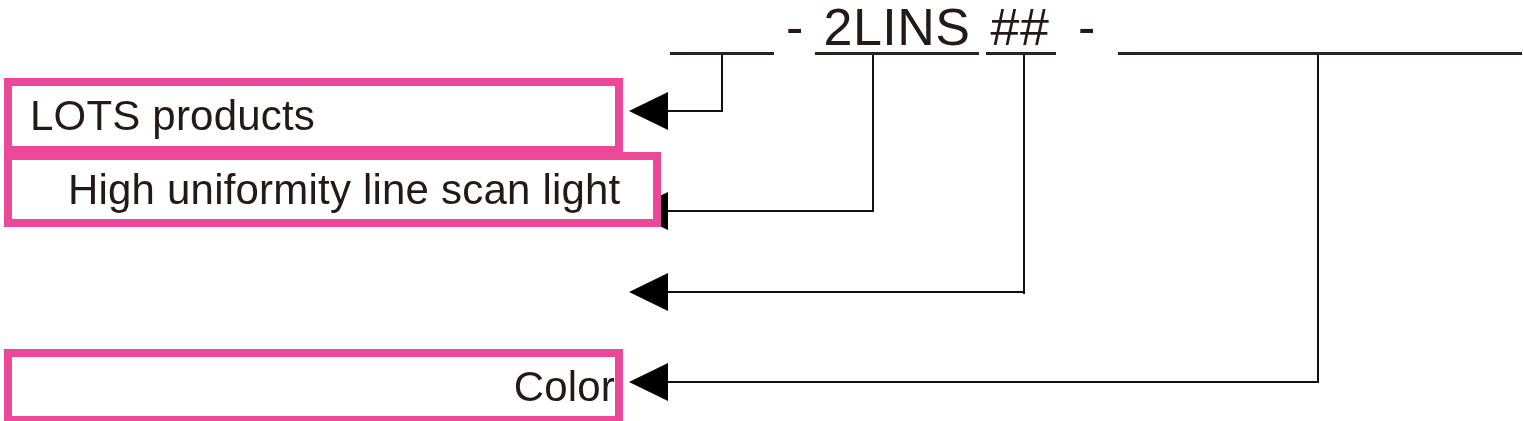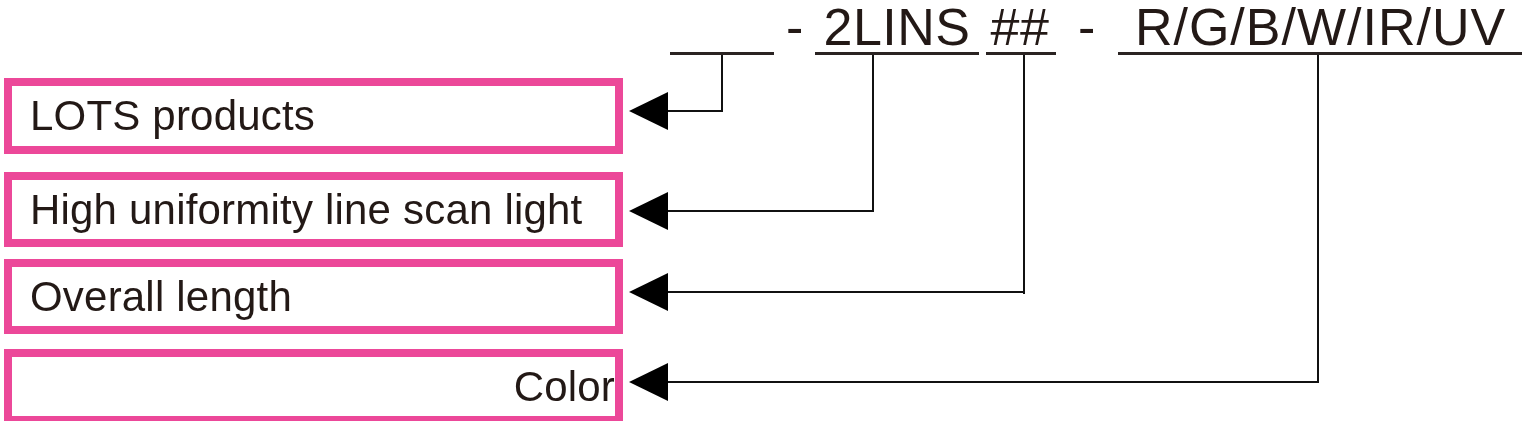--- a/index.html
+++ b/index.html
@@ -89,34 +89,33 @@
     box-sizing: content-box;
   }
   .lbox .label {
     font-size: 42px;
     letter-spacing: 0.2px;
     padding-left: 18px;
     white-space: nowrap;
     color: #231916;
   }
   .b-r1 { top: 78px;  height: 60px; }
-  .b-r2 { top: 172px; height: 59px; }
+  .b-r2 { top: 152px; height: 59px; padding-left: 38px; }
   .b-r3 { top: 259px; height: 59px; }
   .b-r4 { top: 349px; height: 59px; justify-content: flex-end; }
 </style>
 </head>
 <body>
 
 <div class="stage">
 
   <div class="seg seg-sep1">-</div>
   <div class="seg seg-series">2LINS</div>
   <div class="seg seg-length">##</div>
   <div class="seg seg-sep2">-</div>
-  <div class="seg seg-colors">R/G/B/W/IR/UV</div>
 
   <div class="rule rule-lts"></div>
   <div class="rule rule-series"></div>
   <div class="rule rule-length"></div>
   <div class="rule rule-colors"></div>
 
   <div class="vline v-lts"></div>
   <div class="vline v-series"></div>
   <div class="vline v-length"></div>
   <div class="vline v-colors"></div>
@@ -130,20 +129,17 @@
   <div class="arrow a-r2"></div>
   <div class="arrow a-r3"></div>
   <div class="arrow a-r4"></div>
 
   <div class="lbox b-r1">
     <span class="label">LOTS products</span>
   </div>
   <div class="lbox b-r2">
     <span class="label">High uniformity line scan light</span>
   </div>
-  <div class="lbox b-r3">
-    <span class="label">Overall length</span>
-  </div>
   <div class="lbox b-r4">
     <span class="label">Color</span>
   </div>
 
 </div>
 
 </body></html>

